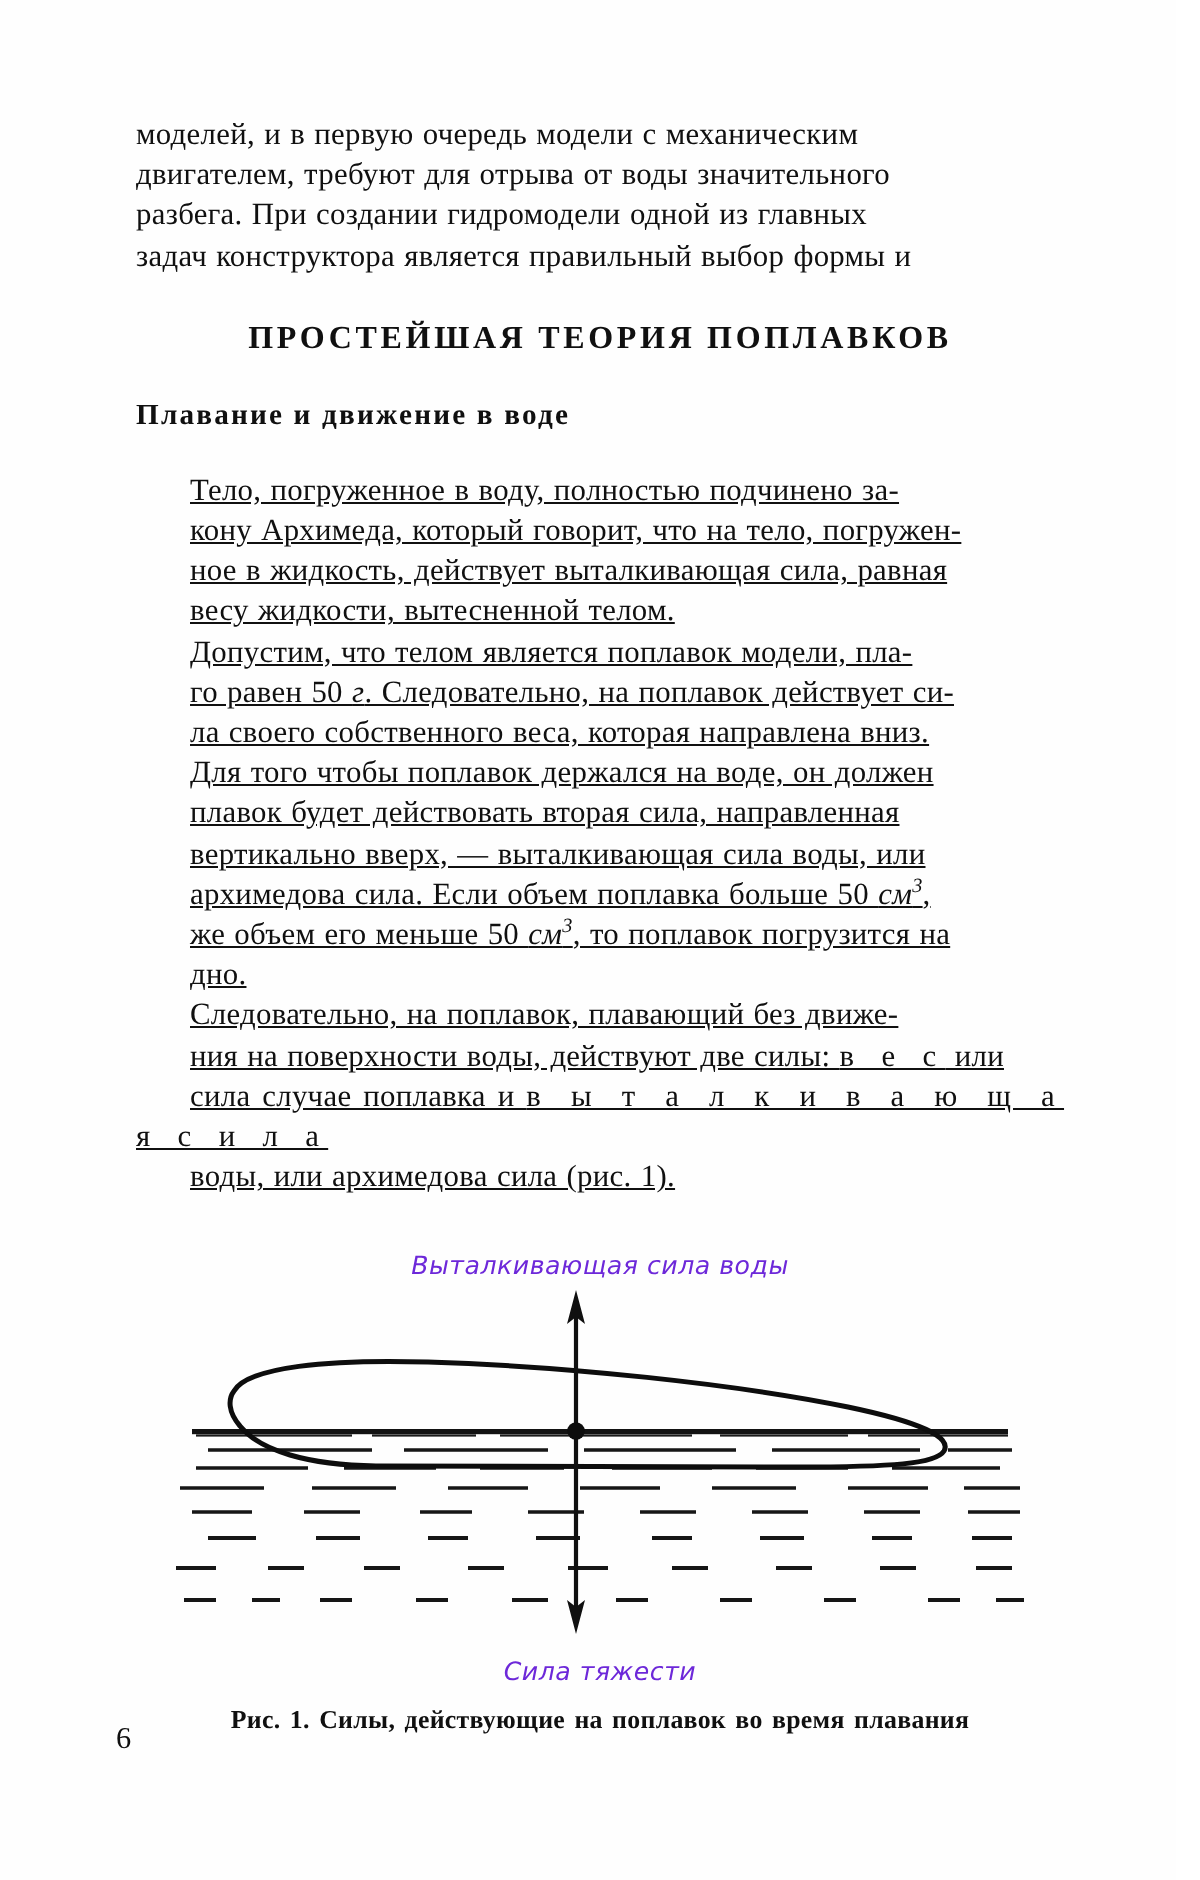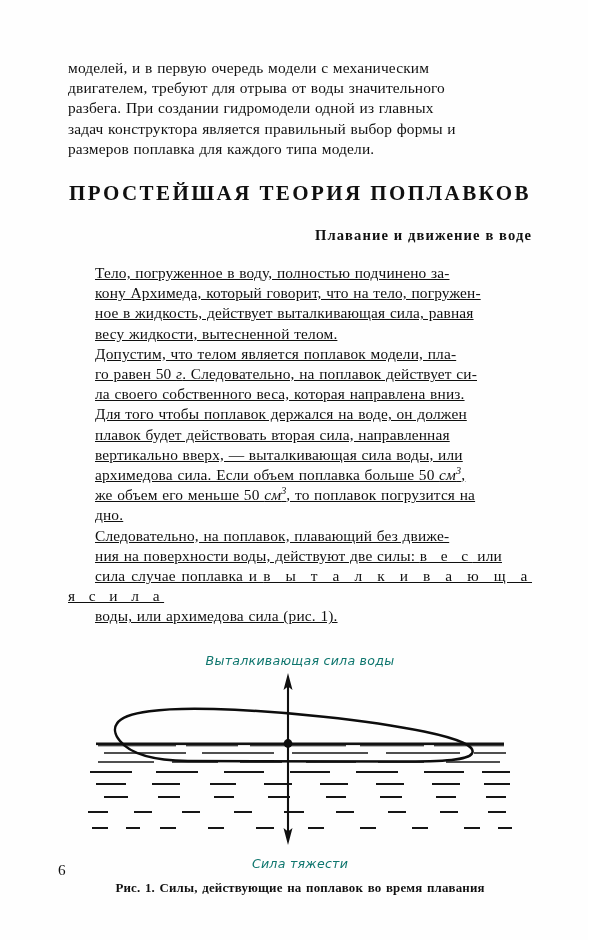--- a/index.html
+++ b/index.html
@@ -44,51 +44,51 @@
     font-family: "Liberation Serif", "DejaVu Serif", serif;
   }
   .sup { font-size: 0.66em; vertical-align: super; line-height: 0; }
 
   .spaced {
     letter-spacing: 0.30em;
   }
 
   
   .h-main {
-    font-size: 21px;
+    font-size: 16px;
     font-weight: bold;
     text-align: center;
     letter-spacing: 0.115em;
     margin: 22px 0 0 0;
     white-space: nowrap;
   }
   .h-sub {
     font-size: 14.6px;
     font-weight: bold;
-    text-align: right;
+    text-align: left;
     letter-spacing: 0.075em;
     margin: 21px 0 0 0;
   }
 
   
   .figure {
     position: relative;
     width: 464px;
     height: 218px;
     margin-top: 26px;
   }
   .fig-label {
     position: absolute;
     width: 100%;
     text-align: center;
     font-family: "DejaVu Sans", "Liberation Sans", sans-serif;
     font-style: italic;
     font-size: 12.6px;
     letter-spacing: 0.02em;
-    color: #0f766e;
+    color: #6d28d9;
   }
   .fig-label.top { top: 0px; }
   .fig-label.bottom { bottom: 0px; }
   .fig-svg {
     position: absolute;
     left: 0;
     top: 20px;
   }
   .caption {
     margin-top: 10px;
@@ -112,21 +112,20 @@
 
 <div id="page">
 
   <div id="content">
 
     <p class="para">
       <span class="blk">моделей, и в первую   очередь   модели с механическим</span>
       <span class="blk">двигателем, требуют для отрыва от воды значительного</span>
       <span class="blk">разбега. При создании гидромодели одной из главных</span>
       <span class="blk">задач конструктора является правильный выбор формы и</span>
-      <span class="blk">размеров поплавка для каждого типа модели.</span>
     </p>
 
     <h2 class="h-main">ПРОСТЕЙШАЯ ТЕОРИЯ ПОПЛАВКОВ</h2>
     <h3 class="h-sub">Плавание и движение в воде</h3>
 
     <p class="para indent" style="margin-top:19px">
       <span class="blk">Тело, погруженное в воду, полностью подчинено за-</span>
       <span class="blk">кону Архимеда, который говорит, что на тело, погружен-</span>
       <span class="blk">ное в жидкость, действует выталкивающая сила, равная</span>
       <span class="blk">весу жидкости, вытесненной телом.</span>

